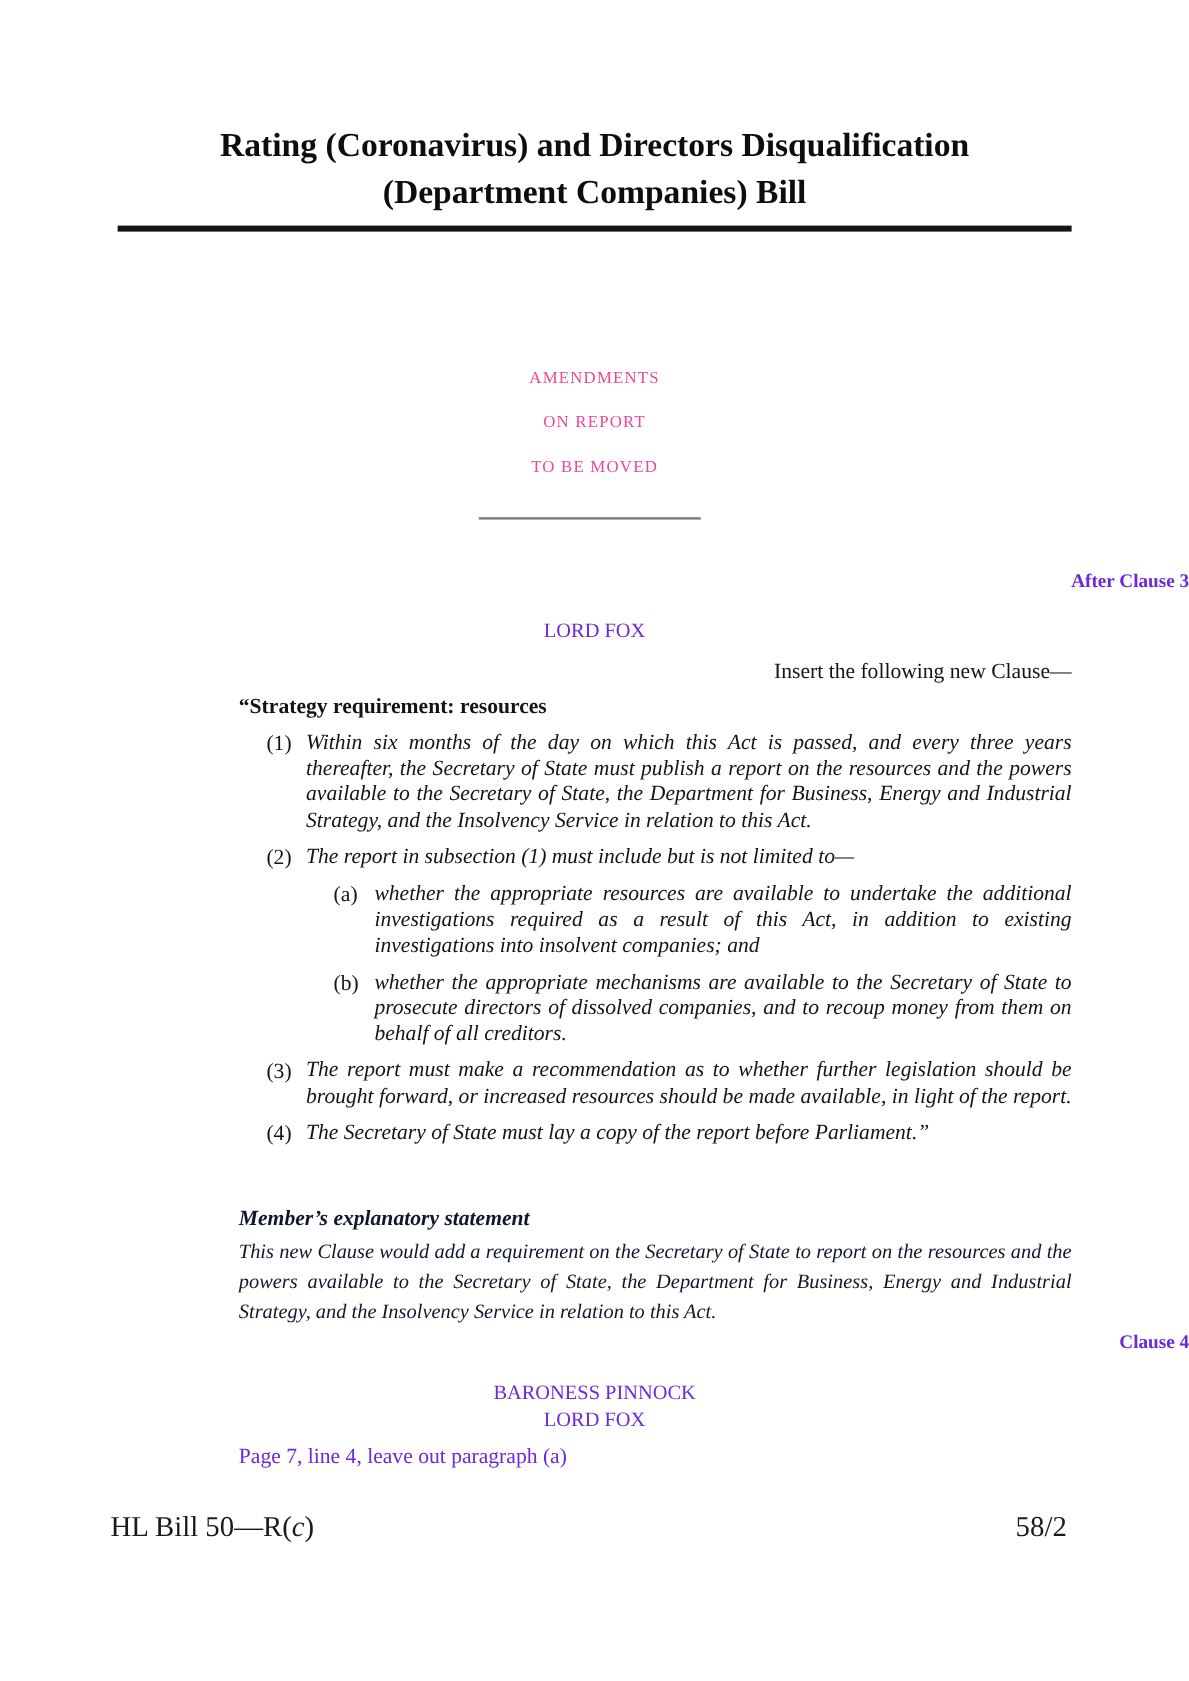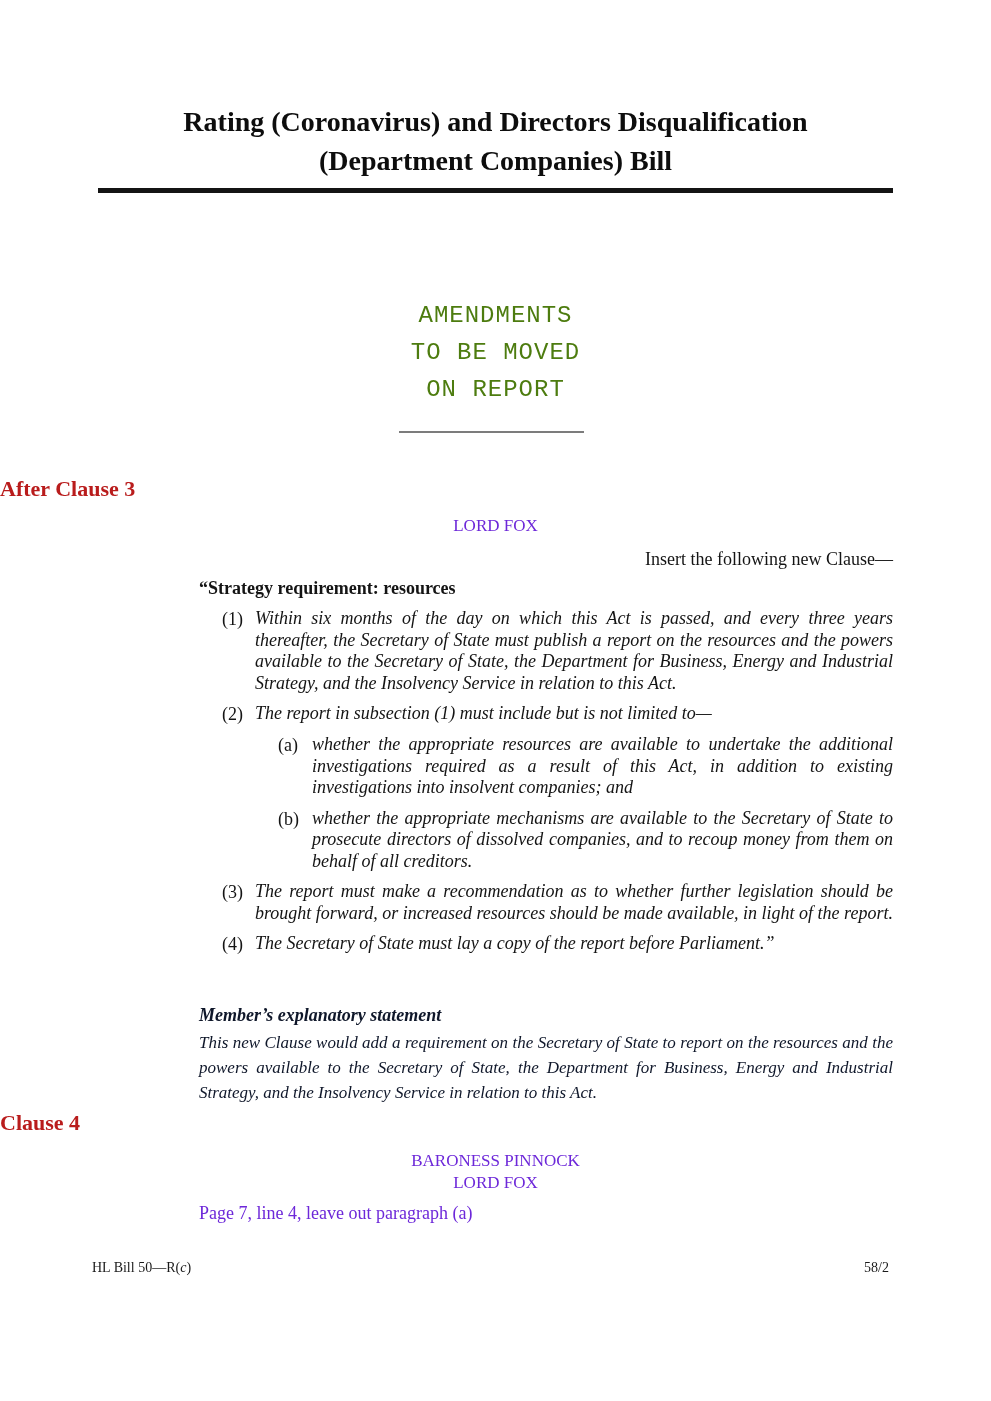--- a/index.html
+++ b/index.html
@@ -29,42 +29,41 @@
     position: absolute;
     top: 188px; left: 98px; right: 98px;
     height: 2px;
     border-top: 2px solid #141414;
     border-bottom: 3px solid #141414;
   }
 
   
   .notice { position: absolute; top: 306px; left: 0; right: 0; text-align: center; }
   .notice-line {
-    font-size: 24px;
+    font-size: 14px;
     line-height: 20px;
     letter-spacing: 1px;
     margin-bottom: 17px;
-    color: #4d7c0f;
-    font-family: Liberation Mono, monospace;
+    color: #ec4899;
   }
 
   .short-rule {
     position: absolute;
     top: 431px; left: 399px;
     width: 185px;
     border-top: 2px solid #7c7c7c;
   }
 
   
   .clause-heading {
     position: absolute; left: 0; right: 0;
-    text-align: left;
+    text-align: right;
     font-weight: bold;
-    font-size: 22px;
-    color: #b91c1c;
+    font-size: 16px;
+    color: #6d28d9;
   }
   .heading-after-clause-3 { top: 476px; }
   .heading-clause-4 { top: 1110px; }
 
   .sponsor-block { position: absolute; left: 0; right: 0; text-align: center; }
   .sponsor-1 { top: 515px; }
   .sponsor-2 { top: 1150px; }
   .sponsor-name { font-size: 17px; line-height: 22px; color: #6d28d9; }
 
   
@@ -112,41 +111,41 @@
     line-height: 22px;
     color: #6d28d9;
   }
 
   
   .footer {
     position: absolute;
     top: 1260px; left: 92px; right: 102px;
     display: flex;
     justify-content: space-between;
-    font-size: 14px;
+    font-size: 24px;
     color: #1a1a1a;
   }
   .footer .italic { font-style: italic; }
 </style>
 </head>
 <body>
 
 <div class="page">
 
   <h1 class="bill-title">
     <span>Rating (Coronavirus) and Directors Disqualification</span><br>
     <span>(Department Companies) Bill</span>
   </h1>
 
   <div class="double-rule"></div>
 
   <div class="notice">
     <div class="notice-line">AMENDMENTS</div>
+    <div class="notice-line">ON REPORT</div>
     <div class="notice-line">TO BE MOVED</div>
-    <div class="notice-line">ON REPORT</div>
   </div>
 
   <div class="short-rule"></div>
 
   <div class="clause-heading heading-after-clause-3">After Clause 3</div>
 
   <div class="sponsor-block sponsor-1">
     <div class="sponsor-name">LORD FOX</div>
   </div>
 

